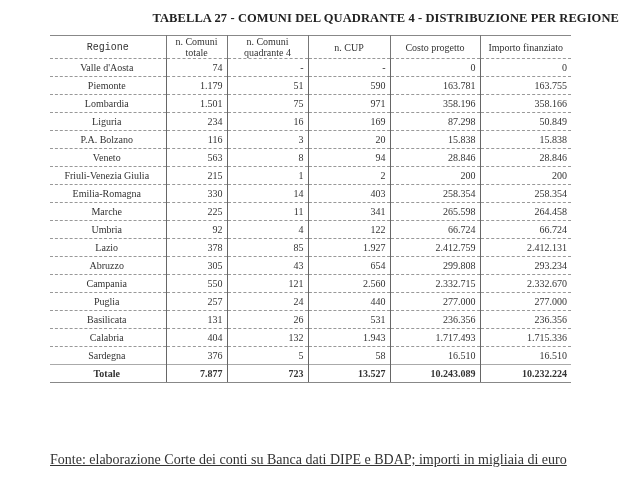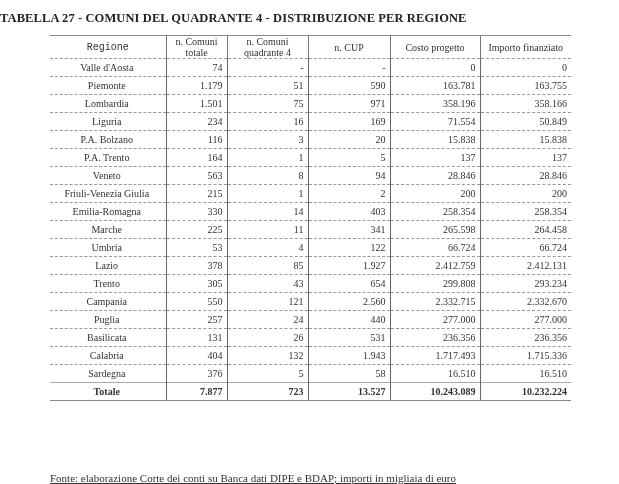--- a/index.html
+++ b/index.html
@@ -3,21 +3,21 @@
   <meta charset="utf-8">
   <style>
     html, body { margin: 0; padding: 0; background: #ffffff; }
     body {
       width: 619px; height: 484px; position: relative; overflow: hidden;
       font-family: "Liberation Serif", "DejaVu Serif", serif;
       color: #333;
     }
     .title {
       position: absolute; left: 0; top: 11px; width: 619px;
-      text-align: left; font-weight: bold; font-size: 12.5px; color: #222;
+      text-align: right; font-weight: bold; font-size: 12.5px; color: #222;
       letter-spacing: 0.1px;
     }
     .title .sc { font-variant: small-caps; }
     table {
       position: absolute; left: 50px; top: 35px;
       border-collapse: collapse; width: 521px;
       font-size: 10px; color: #333;
       border-top: 1.5px solid #888;
     }
     th {
@@ -35,21 +35,21 @@
     }
     td:first-child { border-left: none; text-align: center; padding-left: 2px; }
     tr.total td { font-weight: bold; border-bottom: 1.5px solid #888; border-top: 1.5px solid #aaa; }
     col.c1 { width: 116px; }
     col.c2 { width: 61px; }
     col.c3 { width: 81px; }
     col.c4 { width: 82px; }
     col.c5 { width: 90px; }
     col.c6 { width: 91px; }
     .source {
-      position: absolute; left: 50px; top: 472px; font-size: 11px; color: #333; text-decoration: underline;
+      position: absolute; left: 50px; top: 452px; font-size: 14px; color: #333; text-decoration: underline;
     }
   </style>
 </head>
 <body>
 
 <div class="title">
   <span class="sc">TABELLA 27 - COMUNI DEL QUADRANTE 4 - DISTRIBUZIONE PER REGIONE</span>
 </div>
 
 <table>
@@ -94,40 +94,32 @@
         <td>75</td>
         <td>971</td>
         <td>358.196</td>
         <td>358.166</td>
       </tr>
       <tr>
         <td>Liguria</td>
         <td>234</td>
         <td>16</td>
         <td>169</td>
-        <td>71.554</td>
+        <td>87.298</td>
         <td>50.849</td>
       </tr>
       <tr>
         <td>P.A. Bolzano</td>
         <td>116</td>
         <td>3</td>
         <td>20</td>
         <td>15.838</td>
         <td>15.838</td>
       </tr>
       <tr>
-        <td>P.A. Trento</td>
-        <td>164</td>
-        <td>1</td>
-        <td>5</td>
-        <td>137</td>
-        <td>137</td>
-      </tr>
-      <tr>
         <td>Veneto</td>
         <td>563</td>
         <td>8</td>
         <td>94</td>
         <td>28.846</td>
         <td>28.846</td>
       </tr>
       <tr>
         <td>Friuli-Venezia Giulia</td>
         <td>215</td>
@@ -147,36 +139,36 @@
       <tr>
         <td>Marche</td>
         <td>225</td>
         <td>11</td>
         <td>341</td>
         <td>265.598</td>
         <td>264.458</td>
       </tr>
       <tr>
         <td>Umbria</td>
-        <td>53</td>
+        <td>92</td>
         <td>4</td>
         <td>122</td>
         <td>66.724</td>
         <td>66.724</td>
       </tr>
       <tr>
         <td>Lazio</td>
         <td>378</td>
         <td>85</td>
         <td>1.927</td>
         <td>2.412.759</td>
         <td>2.412.131</td>
       </tr>
       <tr>
-        <td>Trento</td>
+        <td>Abruzzo</td>
         <td>305</td>
         <td>43</td>
         <td>654</td>
         <td>299.808</td>
         <td>293.234</td>
       </tr>
       <tr>
         <td>Campania</td>
         <td>550</td>
         <td>121</td>

